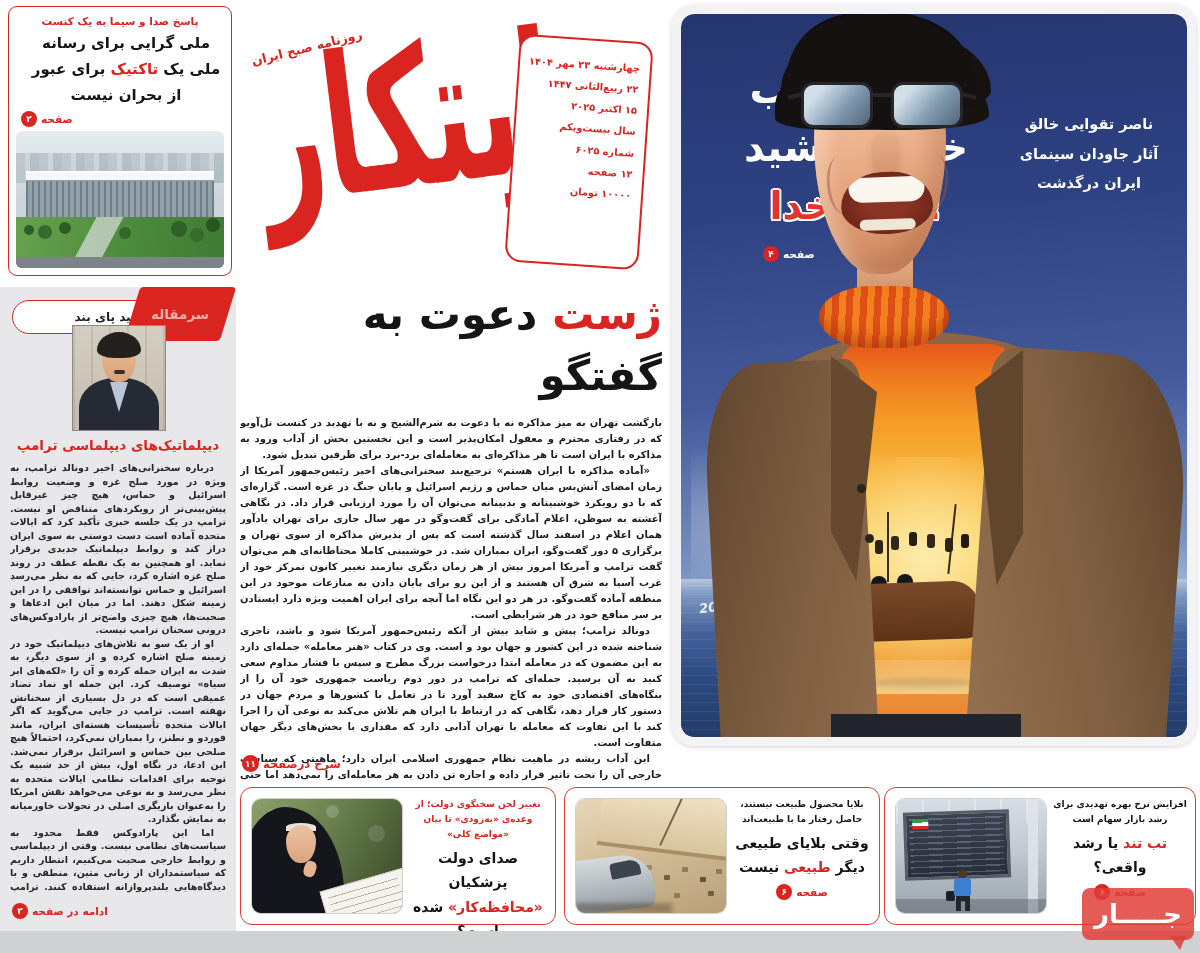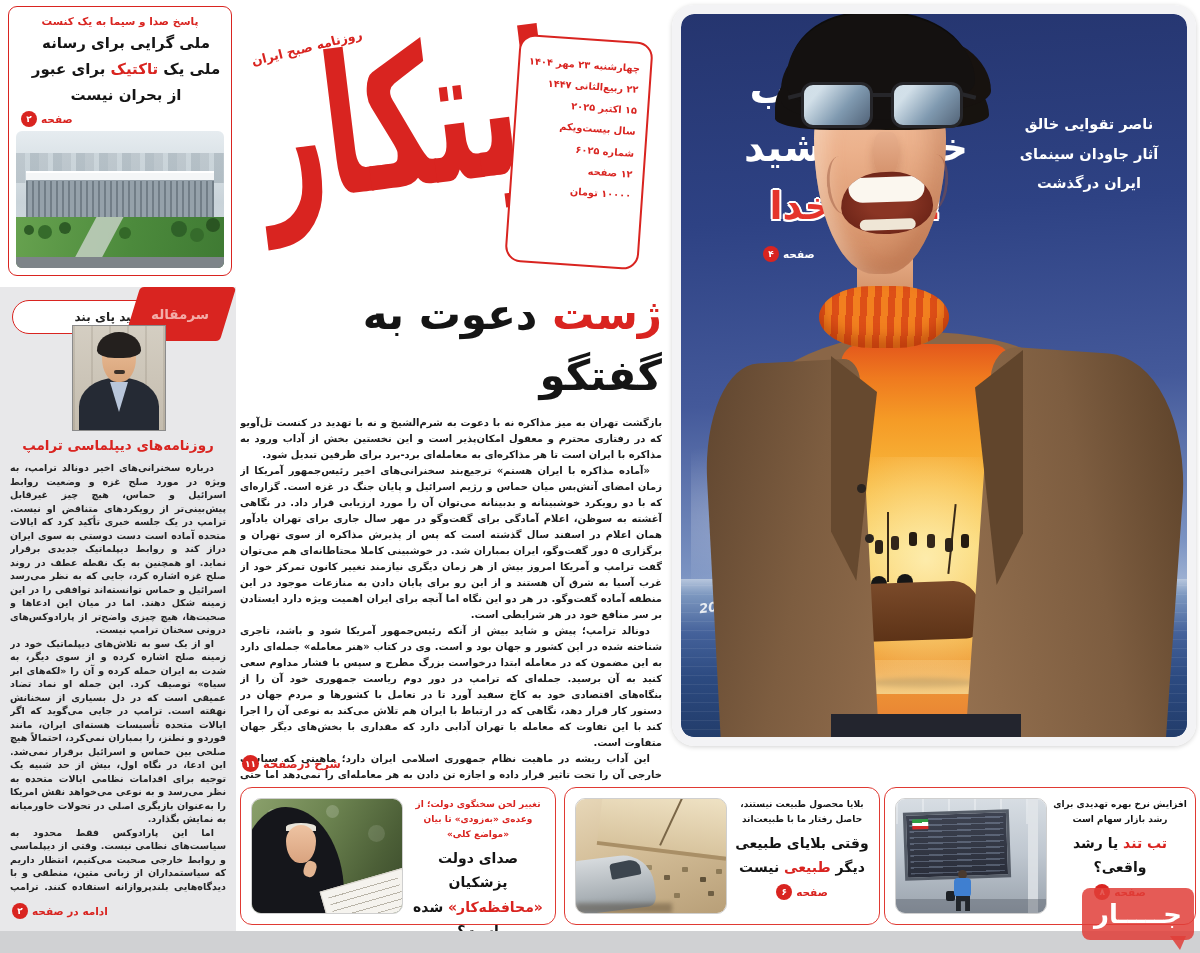--- a/index.html
+++ b/index.html
@@ -309,21 +309,21 @@
       </div>
     <div class="ed-pill">سعید پای بند</div>
     <div class="ed-photo">
       <div class="ed-wall"></div>
       <div class="ed-suit"></div>
       <div class="ed-shirt"></div>
       <div class="ed-face"></div>
       <div class="ed-hair"></div>
       <div class="ed-mustache"></div>
     </div>
-    <div class="ed-title">روزنامه‌های دیپلماسی ترامپ</div>
+    <div class="ed-title">دیپلماتیک‌های دیپلماسی ترامپ</div>
     <div class="ed-body">
       <p>درباره سخنرانی‌های اخیر دونالد ترامپ، به ویژه در مورد صلح غزه و وضعیت روابط اسرائیل و حماس، هیچ چیز غیرقابل پیش‌بینی‌تر از رویکردهای متناقض او نیست. ترامپ در یک جلسه خبری تأکید کرد که ایالات متحده آماده است دست دوستی به سوی ایران دراز کند و روابط دیپلماتیک جدیدی برقرار نماید. او همچنین به یک نقطه عطف در روند صلح غزه اشاره کرد، جایی که به نظر می‌رسد اسرائیل و حماس توانسته‌اند توافقی را در این زمینه شکل دهند. اما در میان این ادعاها و صحبت‌ها، هیچ چیزی واضح‌تر از پارادوکس‌های درونی سخنان ترامپ نیست.</p>
       <p>او از یک سو به تلاش‌های دیپلماتیک خود در زمینه صلح اشاره کرده و از سوی دیگر، به شدت به ایران حمله کرده و آن را «لکه‌های ابر سیاه» توصیف کرد. این جمله او نماد تضاد عمیقی است که در دل بسیاری از سخنانش نهفته است. ترامپ در جایی می‌گوید که اگر ایالات متحده تأسیسات هسته‌ای ایران، مانند فوردو و نطنز، را بمباران نمی‌کرد، احتمالاً هیچ صلحی بین حماس و اسرائیل برقرار نمی‌شد. این ادعا، در نگاه اول، بیش از حد شبیه یک توجیه برای اقدامات نظامی ایالات متحده به نظر می‌رسد و به نوعی می‌خواهد نقش امریکا را به‌عنوان بازیگری اصلی در تحولات خاورمیانه به نمایش بگذارد.</p>
       <p>اما این پارادوکس فقط محدود به سیاست‌های نظامی نیست. وقتی از دیپلماسی و روابط خارجی صحبت می‌کنیم، انتظار داریم که سیاستمداران از زبانی متین، منطقی و با دیدگاه‌هایی بلندپروازانه استفاده کنند. ترامپ اما به وضوح از شیوه‌ای غیرمرسوم در عرصه دیپلماسی بهره می‌برد.</p>
     </div>
     <div class="pagerow ed-continue">
       <span class="pageword">ادامه در صفحه</span>
       <span class="pagecircle">۲</span>
     </div>
   </aside>

